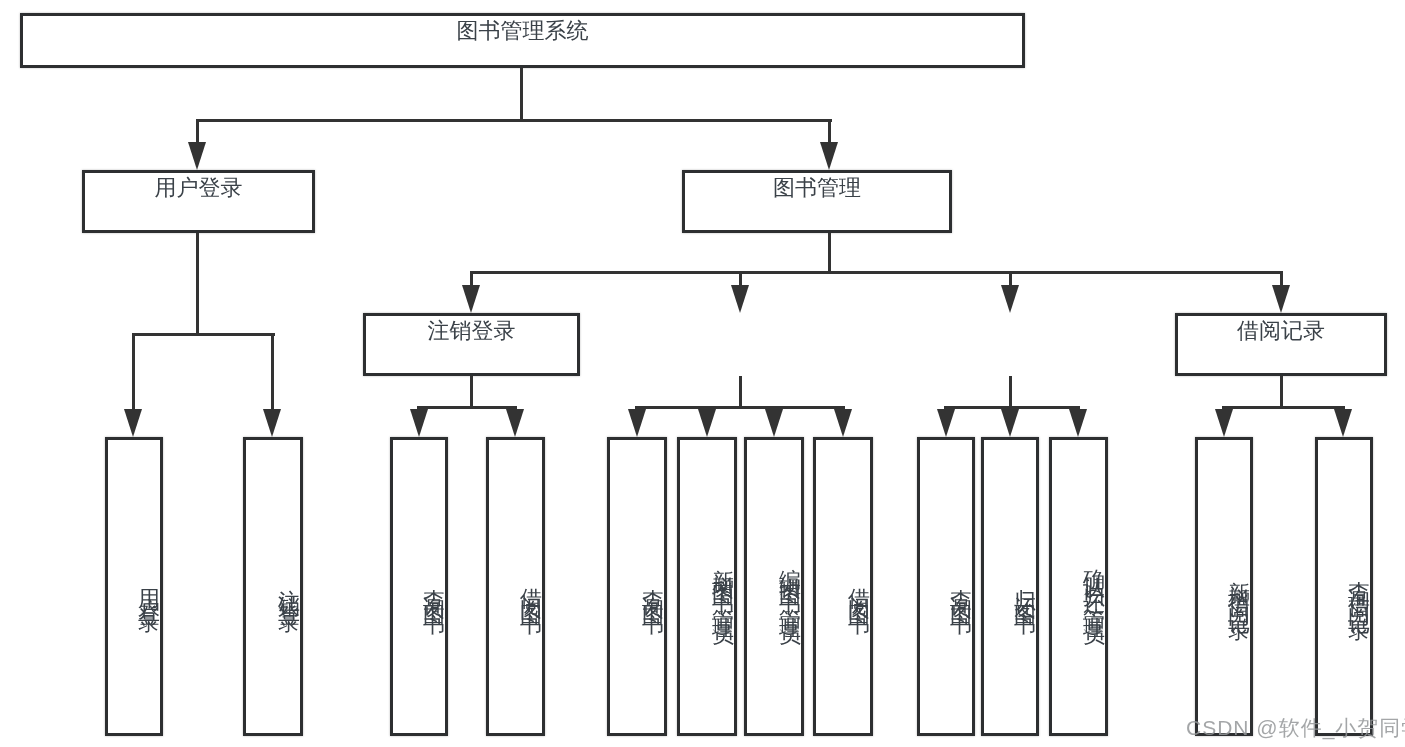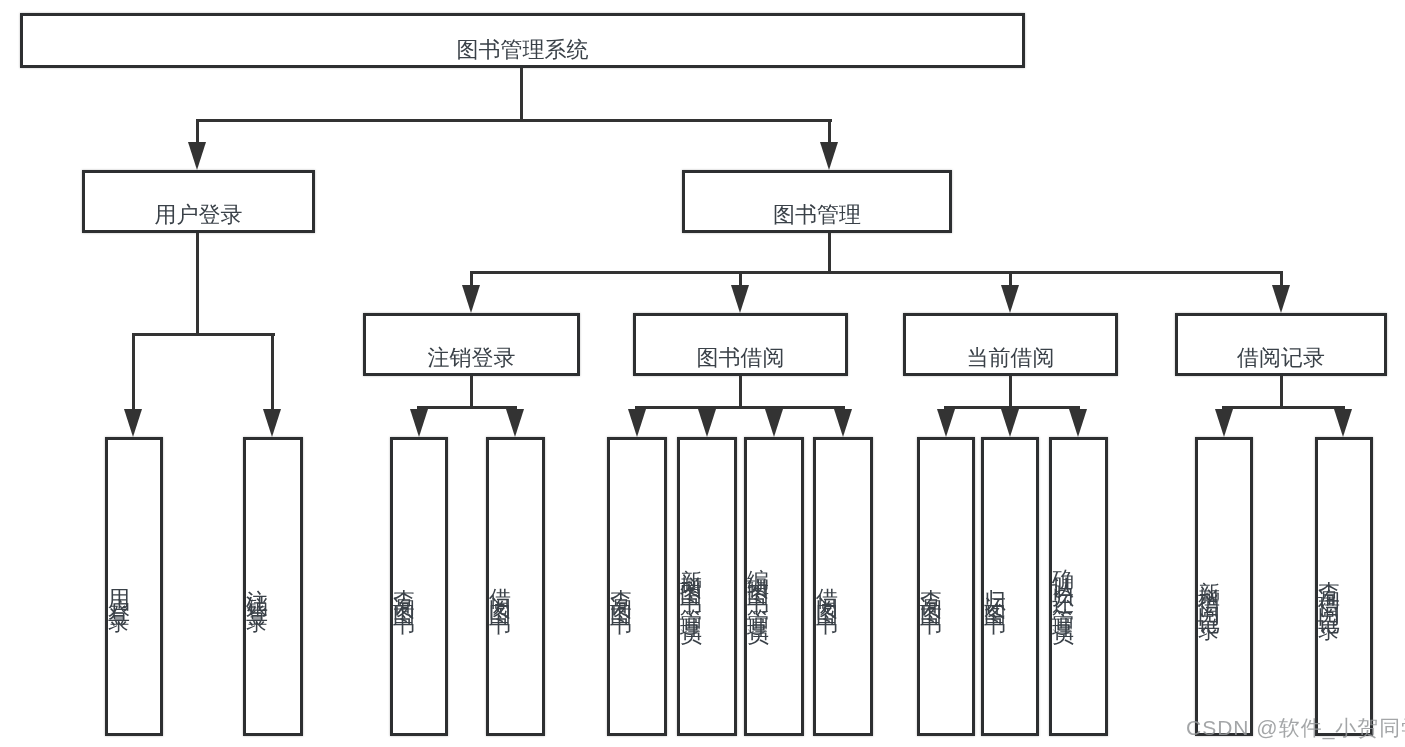--- a/index.html
+++ b/index.html
@@ -9,21 +9,21 @@
     background:#ffffff;
     font-family:"Liberation Sans","DejaVu Sans",sans-serif;
     overflow:hidden;
   }
   .node {
     position:absolute;
     background:#ffffff;
     border:3px solid #2d2f31;
     box-sizing:border-box;
     display:flex;
-    align-items:flex-end;
+    align-items:flex-start;
     justify-content:center;
     color:#3a4148;
     font-size:22px;
     box-shadow:0 0 2px rgba(60,60,60,0.35);
   }
   .vnode {
     writing-mode:vertical-rl;
     text-orientation:mixed;
     letter-spacing:8px;
     line-height:1;
@@ -87,26 +87,20 @@
   <div class="line" style="left:739px; top:271px; width:3px; height:16px;"></div>
   <div class="arrow" style="left:731px; top:285px;"></div>
   <div class="line" style="left:1009px; top:271px; width:3px; height:16px;"></div>
   <div class="arrow" style="left:1001px; top:285px;"></div>
   <div class="line" style="left:1280px; top:271px; width:3px; height:16px;"></div>
   <div class="arrow" style="left:1272px; top:285px;"></div>
 
   <div class="node" style="left:363px; top:313px; width:217px; height:63px;">
     <span>注销登录</span>
   </div>
-  <div class="node" style="left:633px; top:313px; width:215px; height:63px;">
-    <span>图书借阅</span>
-  </div>
-  <div class="node" style="left:903px; top:313px; width:215px; height:63px;">
-    <span>当前借阅</span>
-  </div>
   <div class="node" style="left:1175px; top:313px; width:212px; height:63px;">
     <span>借阅记录</span>
   </div>
 
   <div class="line" style="left:470px; top:376px; width:3px; height:33px;"></div>
   <div class="line" style="left:417px; top:406px; width:100px; height:3px;"></div>
   <div class="arrow" style="left:410px; top:409px;"></div>
   <div class="arrow" style="left:506px; top:409px;"></div>
 
   <div class="line" style="left:739px; top:376px; width:3px; height:33px;"></div>

